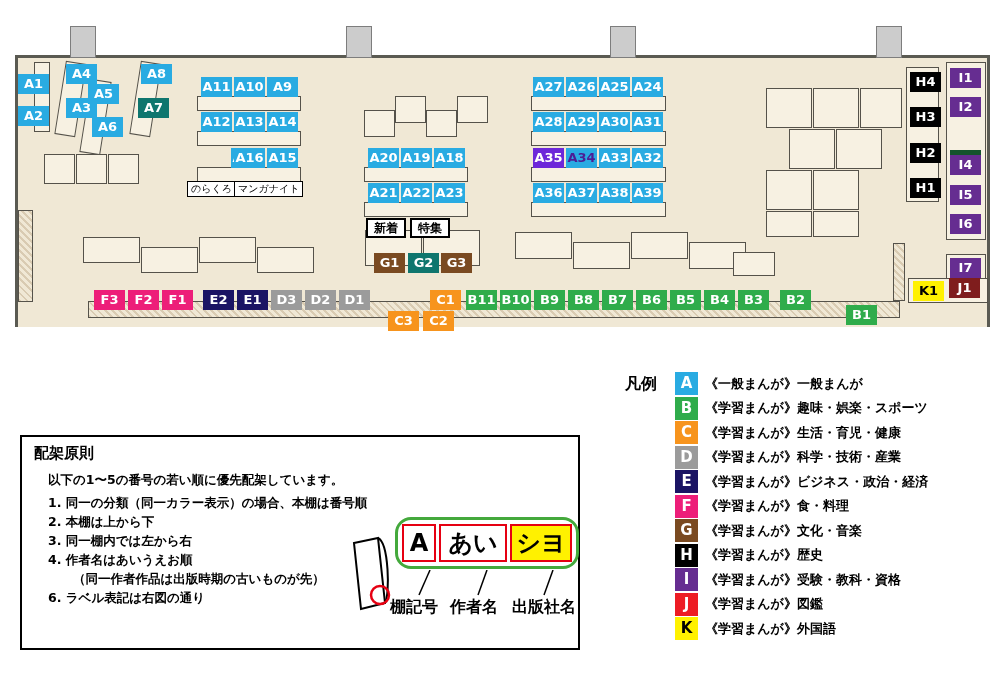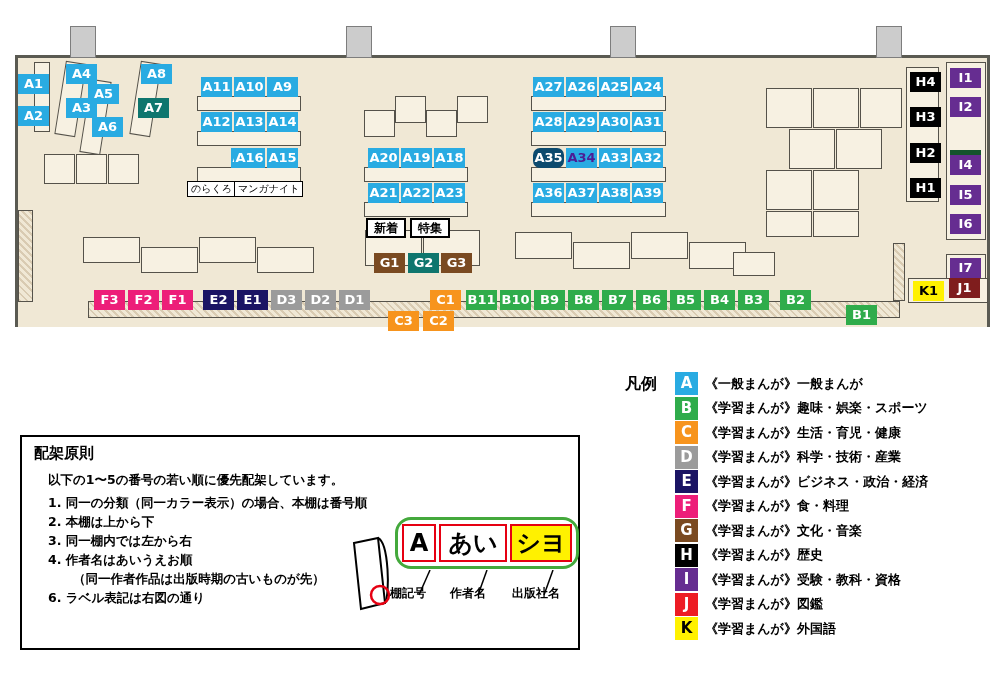--- a/index.html
+++ b/index.html
@@ -34,21 +34,21 @@
   .p-rules{position:absolute;left:26px;top:56px;font-size:12.5px;font-weight:600;line-height:19px}
   .book-icon{position:absolute;left:322px;top:98px}
   .ex-strip{position:absolute;left:373px;top:80px;width:184px;height:52px;background:#fff;
             border:3px solid #44a93c;border-radius:16px;display:flex;align-items:center;justify-content:center;gap:3px}
   .ex-box{display:inline-block;height:38px;line-height:34px;text-align:center;font-size:24px;font-weight:bold;
           border:2.5px solid #e60012;background:#fff}
   .ex-code{width:34px}
   .ex-author{width:68px}
   .ex-pub{width:62px;background:#fff100}
   .cap-lines{position:absolute;left:373px;top:133px}
-  .cap{position:absolute;top:148px;font-size:12px;font-weight:700;white-space:nowrap}
+  .cap{position:absolute;top:160px;font-size:16px;font-weight:700;white-space:nowrap}
   .cap1{left:368px}.cap2{left:428px}.cap3{left:490px}
 </style>
 </head>
 <body>
 
 <div class="canvas">
 
   <div class="floor"></div>
   <div id="shelves">
       <div class="shelf" style="position: absolute; left: 34px; top: 62px; width: 16px; height: 70px;"></div>
@@ -130,21 +130,21 @@
       <div class="slabel" style="position: absolute; left: 401px; top: 183px; background: rgb(41, 171, 226); color: rgb(255, 255, 255);">A22</div>
       <div class="slabel" style="position: absolute; left: 434px; top: 183px; background: rgb(41, 171, 226); color: rgb(255, 255, 255);">A23</div>
       <div class="slabel" style="position: absolute; left: 533px; top: 77px; background: rgb(41, 171, 226); color: rgb(255, 255, 255);">A27</div>
       <div class="slabel" style="position: absolute; left: 566px; top: 77px; background: rgb(41, 171, 226); color: rgb(255, 255, 255);">A26</div>
       <div class="slabel" style="position: absolute; left: 599px; top: 77px; background: rgb(41, 171, 226); color: rgb(255, 255, 255);">A25</div>
       <div class="slabel" style="position: absolute; left: 632px; top: 77px; background: rgb(41, 171, 226); color: rgb(255, 255, 255);">A24</div>
       <div class="slabel" style="position: absolute; left: 533px; top: 112px; background: rgb(41, 171, 226); color: rgb(255, 255, 255);">A28</div>
       <div class="slabel" style="position: absolute; left: 566px; top: 112px; background: rgb(41, 171, 226); color: rgb(255, 255, 255);">A29</div>
       <div class="slabel" style="position: absolute; left: 599px; top: 112px; background: rgb(41, 171, 226); color: rgb(255, 255, 255);">A30</div>
       <div class="slabel" style="position: absolute; left: 632px; top: 112px; background: rgb(41, 171, 226); color: rgb(255, 255, 255);">A31</div>
-      <div class="slabel" style="position: absolute; left: 533px; top: 148px; background: #0c4a6e; color: rgb(255, 255, 255); border-radius: 7px;">A35</div>
+      <div class="slabel" style="position: absolute; left: 533px; top: 148px; background: #6d28d9; color: rgb(255, 255, 255);">A35</div>
       <div class="slabel" style="position: absolute; left: 566px; top: 148px; background: rgb(41, 171, 226); color: #4c1d95;">A34</div>
       <div class="slabel" style="position: absolute; left: 599px; top: 148px; background: rgb(41, 171, 226); color: rgb(255, 255, 255);">A33</div>
       <div class="slabel" style="position: absolute; left: 632px; top: 148px; background: rgb(41, 171, 226); color: rgb(255, 255, 255);">A32</div>
       <div class="slabel" style="position: absolute; left: 533px; top: 183px; background: rgb(41, 171, 226); color: rgb(255, 255, 255);">A36</div>
       <div class="slabel" style="position: absolute; left: 566px; top: 183px; background: rgb(41, 171, 226); color: rgb(255, 255, 255);">A37</div>
       <div class="slabel" style="position: absolute; left: 599px; top: 183px; background: rgb(41, 171, 226); color: rgb(255, 255, 255);">A38</div>
       <div class="slabel" style="position: absolute; left: 632px; top: 183px; background: rgb(41, 171, 226); color: rgb(255, 255, 255);">A39</div>
       <div class="slabel" style="position: absolute; left: 374px; top: 253px; background: rgb(122, 74, 33); color: rgb(255, 255, 255);">G1</div>
       <div class="slabel" style="position: absolute; left: 408px; top: 253px; background: #0f766e; color: rgb(255, 255, 255);">G2</div>
       <div class="slabel" style="position: absolute; left: 441px; top: 253px; background: rgb(122, 74, 33); color: rgb(255, 255, 255);">G3</div>

